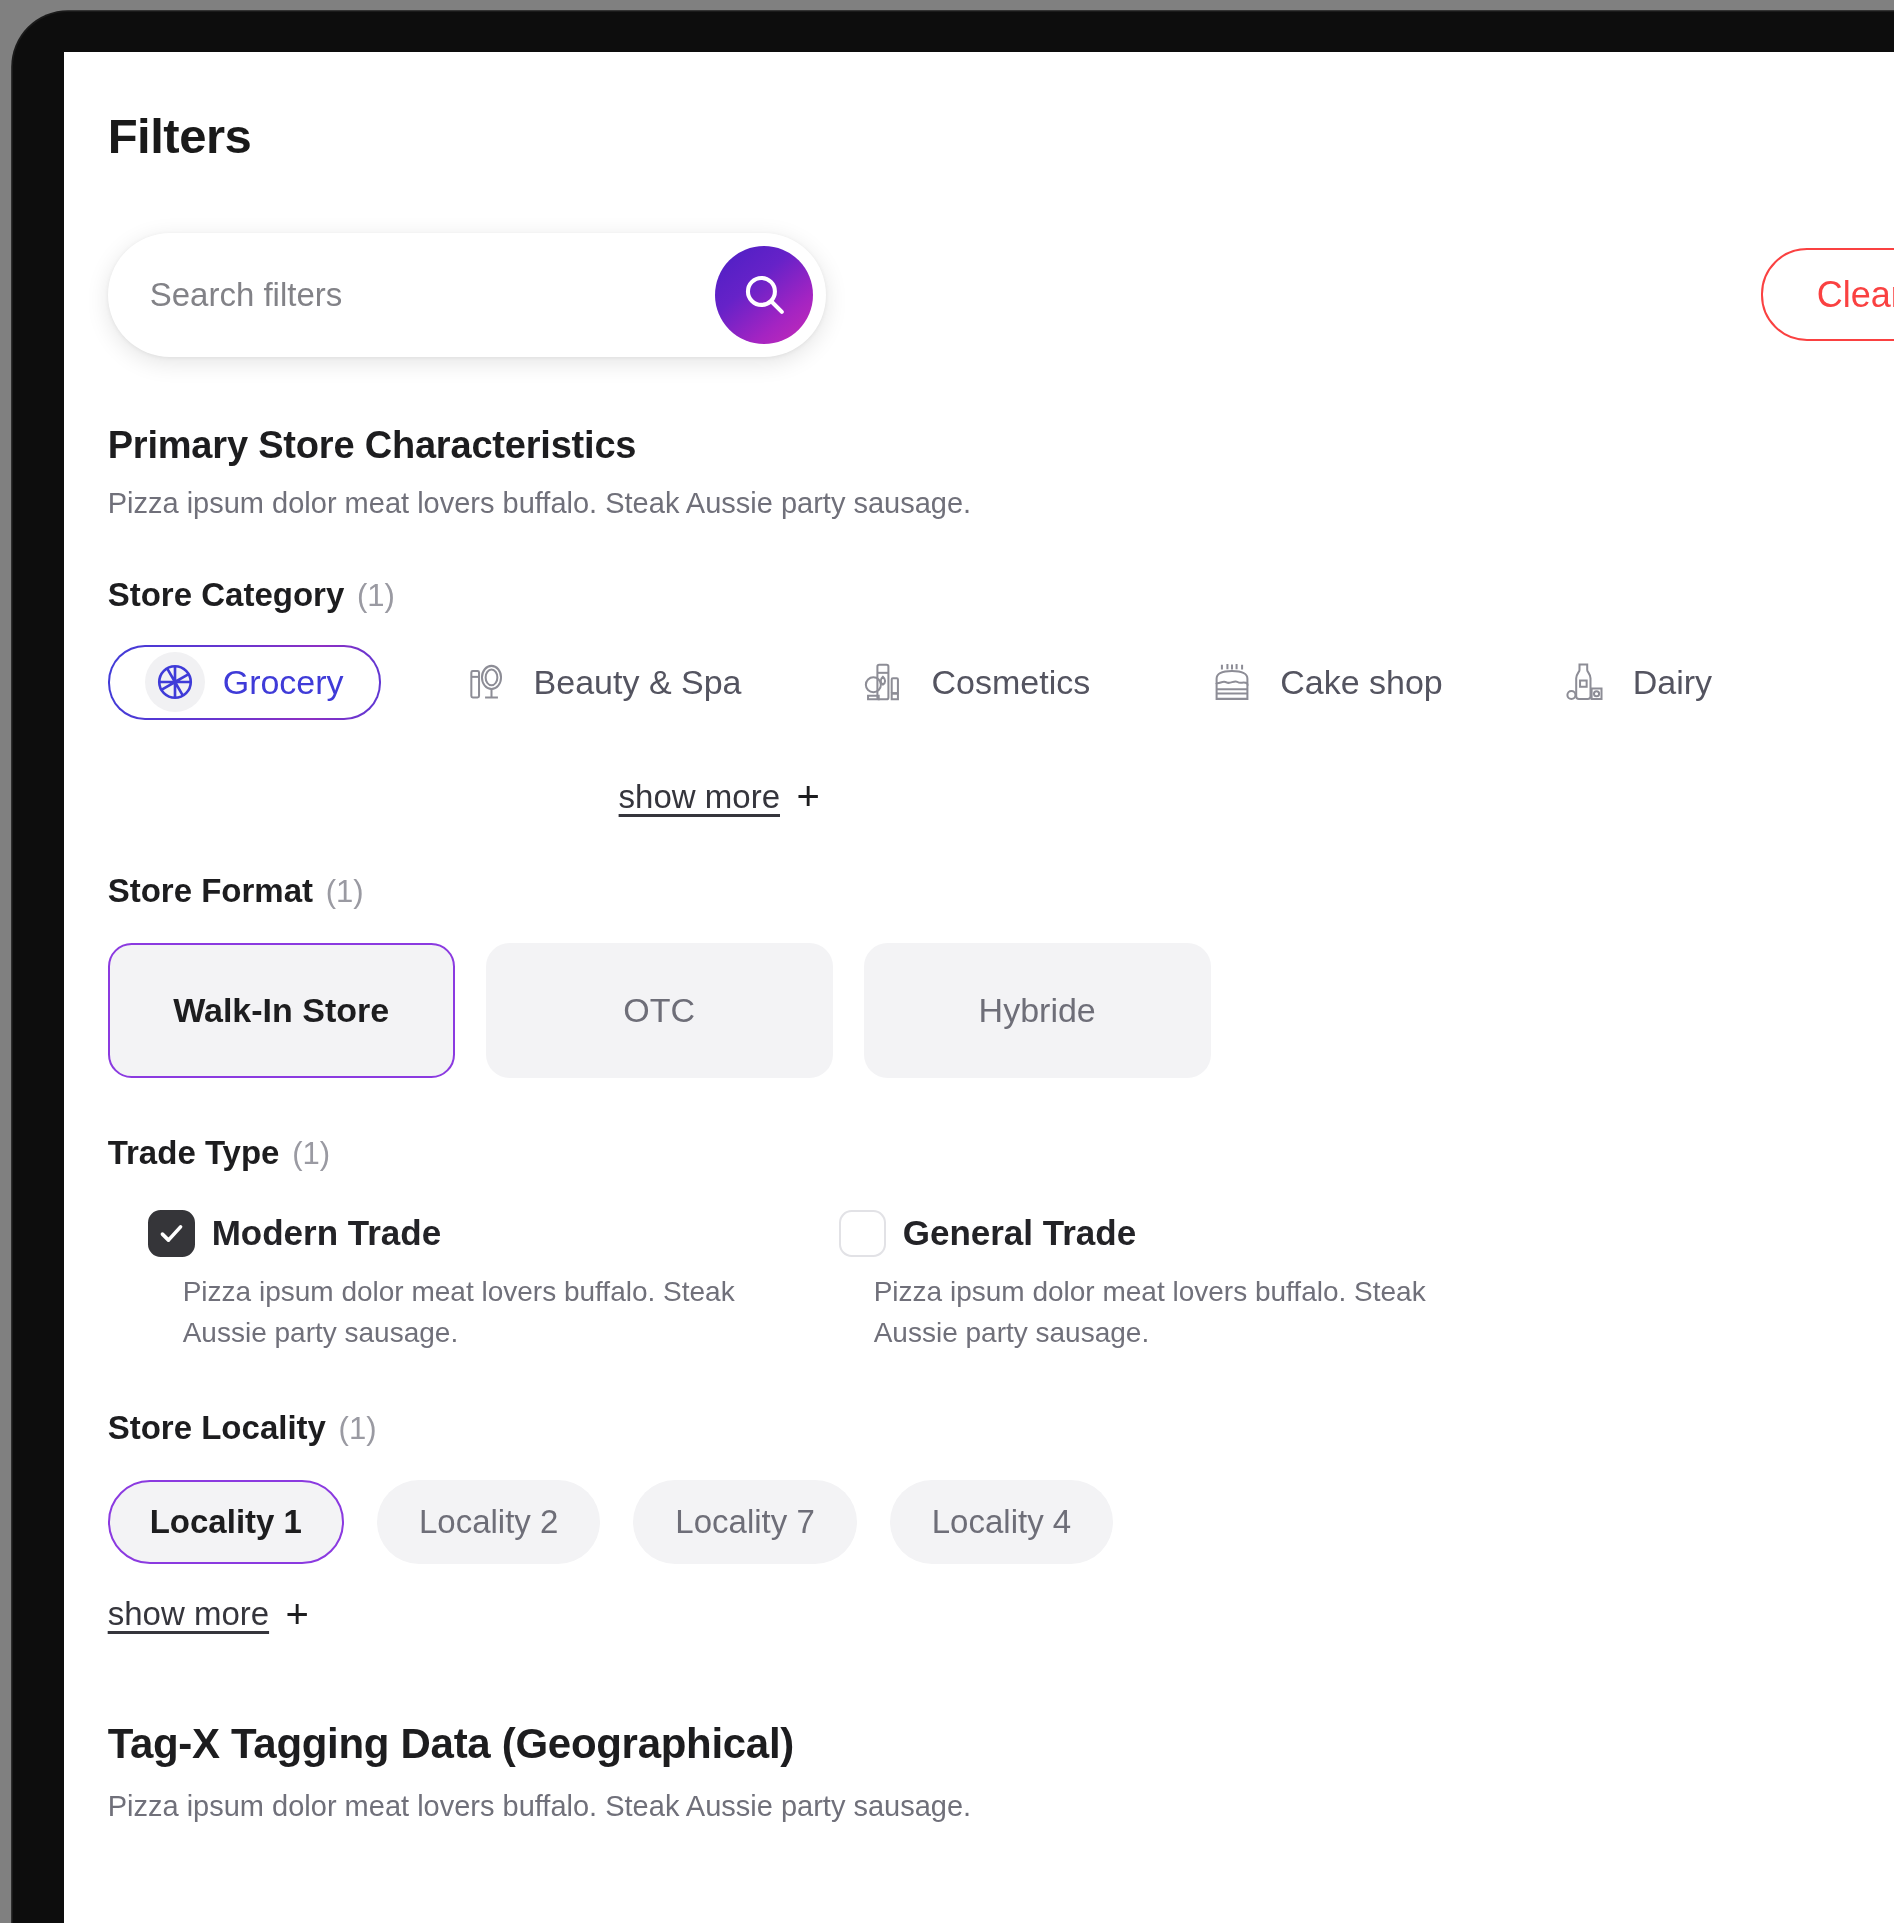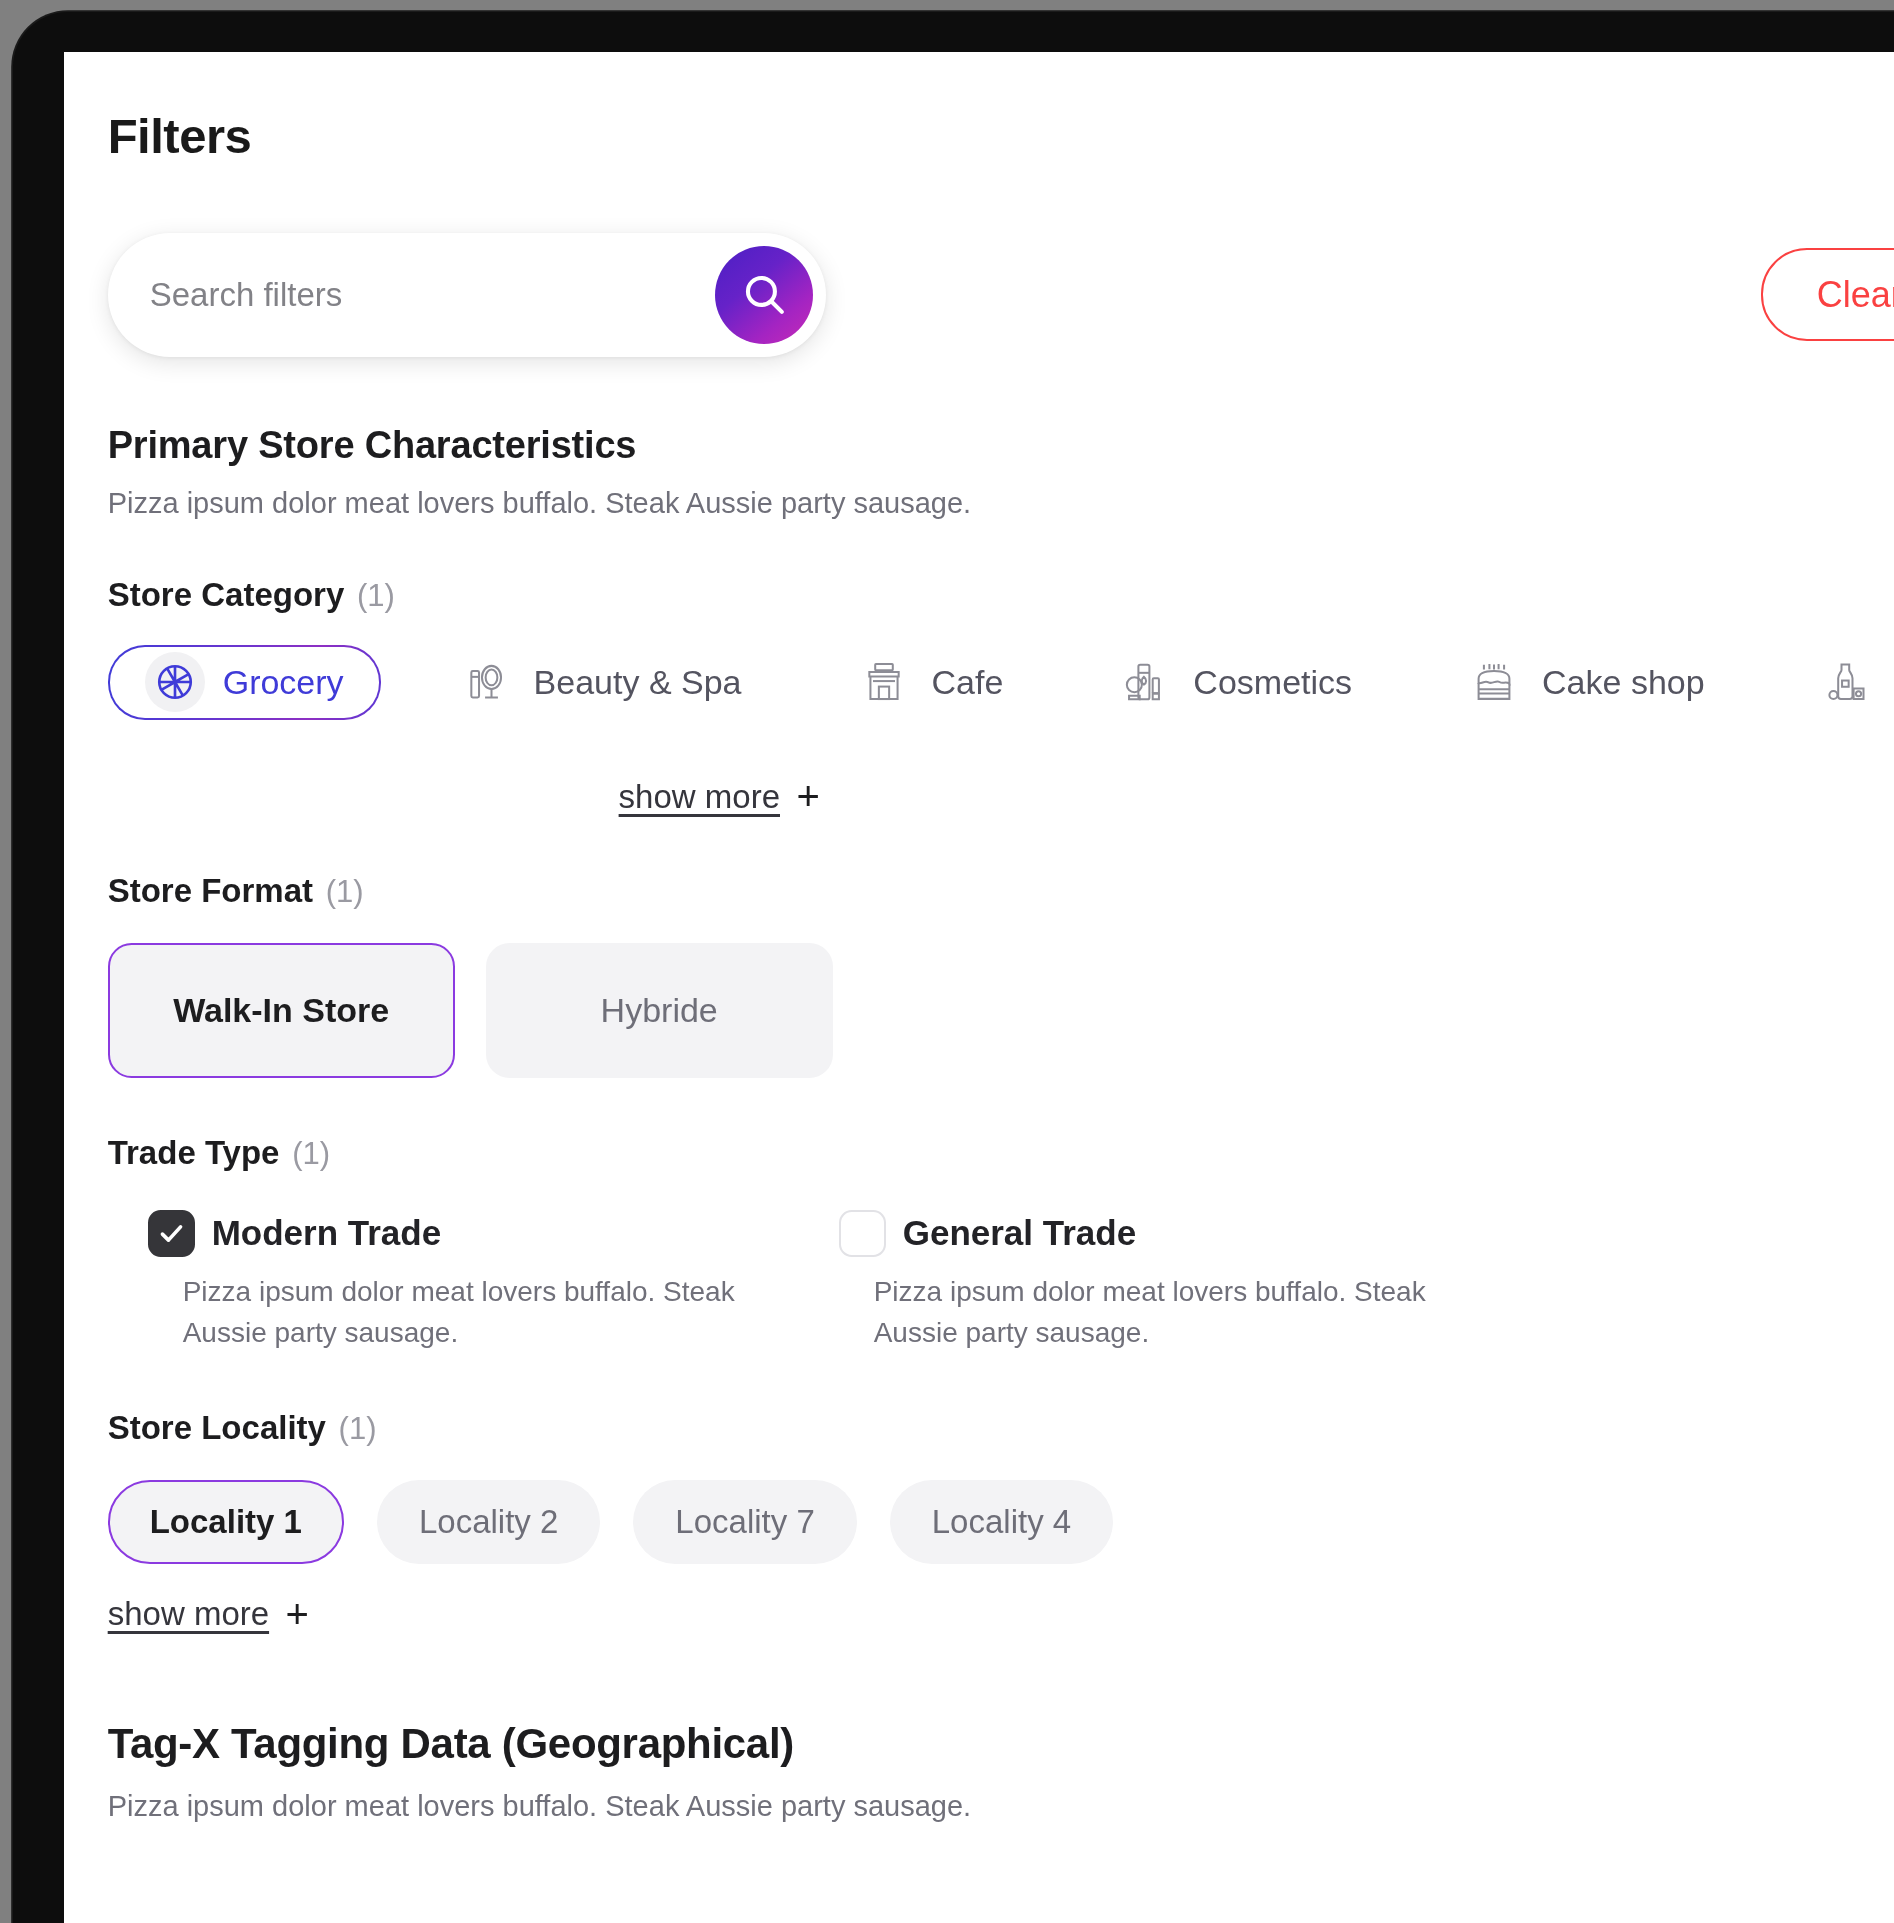--- a/index.html
+++ b/index.html
@@ -334,32 +334,20 @@
                   <ellipse cx="15" cy="9.5" rx="5.2" ry="6.3"></ellipse>
                   <ellipse cx="15" cy="9.5" rx="3.2" ry="4.3"></ellipse>
                   <path d="M15 15.8 L15 20.5 M11.5 20.5 L18.5 20.5"></path>
                   <rect x="4" y="6" width="4.2" height="14.5" rx="0.8"></rect>
                   <path d="M4 9.2 L8.2 9.2"></path>
                 </svg>
               </span>
               <span class="cat-label">Beauty &amp; Spa</span>
             </div>
 
-            <div class="cat-chip">
-              <span class="cat-ico">
-                <svg width="44" height="44" viewBox="0 0 24 24" fill="none" stroke="#8d8d96" stroke-width="1.1">
-                  <rect x="7.2" y="2.2" width="9.6" height="3.4" rx="0.4"></rect>
-                  <path d="M4 6.5 L20 6.5 L20 9 L4 9 Z"></path>
-                  <path d="M4.6 9 L4.6 21.3 L19.4 21.3 L19.4 9"></path>
-                  <rect x="9.2" y="14.5" width="5.6" height="6.8"></rect>
-                  <path d="M6 11.5 L18 11.5"></path>
-                </svg>
-              </span>
-              <span class="cat-label">Cafe</span>
-            </div>
 
             <div class="cat-chip">
               <span class="cat-ico">
                 <svg width="44" height="44" viewBox="0 0 24 24" fill="none" stroke="#8d8d96" stroke-width="1.1">
                   <rect x="8.4" y="2.6" width="6" height="18.8" rx="1"></rect>
                   <path d="M8.4 7 L14.4 7"></path>
                   <path d="M11.4 9.2 c1.6 1.3 1.6 3.4 0 4.2 c-1.6 -0.8 -1.6 -2.9 0 -4.2 Z"></path>
                   <circle cx="6.2" cy="13.5" r="4.1"></circle>
                   <path d="M3.3 19.5 L9.1 19.5 L9.1 21.4 L3.3 21.4 Z"></path>
                   <rect x="16.2" y="10" width="3.4" height="8.2" rx="0.6"></rect>
@@ -404,20 +392,21 @@
           </div>
         </div>
 
         <div class="group">
           <div class="group-head">
             <span>Store Format</span>
             <span class="group-count">(1)</span>
           </div>
           <div class="fmt-row">
             <div class="fmt-card selected">Walk-In Store</div>
+            <div class="fmt-card">OTC</div>
             <div class="fmt-card">Hybride</div>
           </div>
         </div>
 
         <div class="group">
           <div class="group-head">
             <span>Trade Type</span>
             <span class="group-count">(1)</span>
           </div>
           <div class="chk-row">

